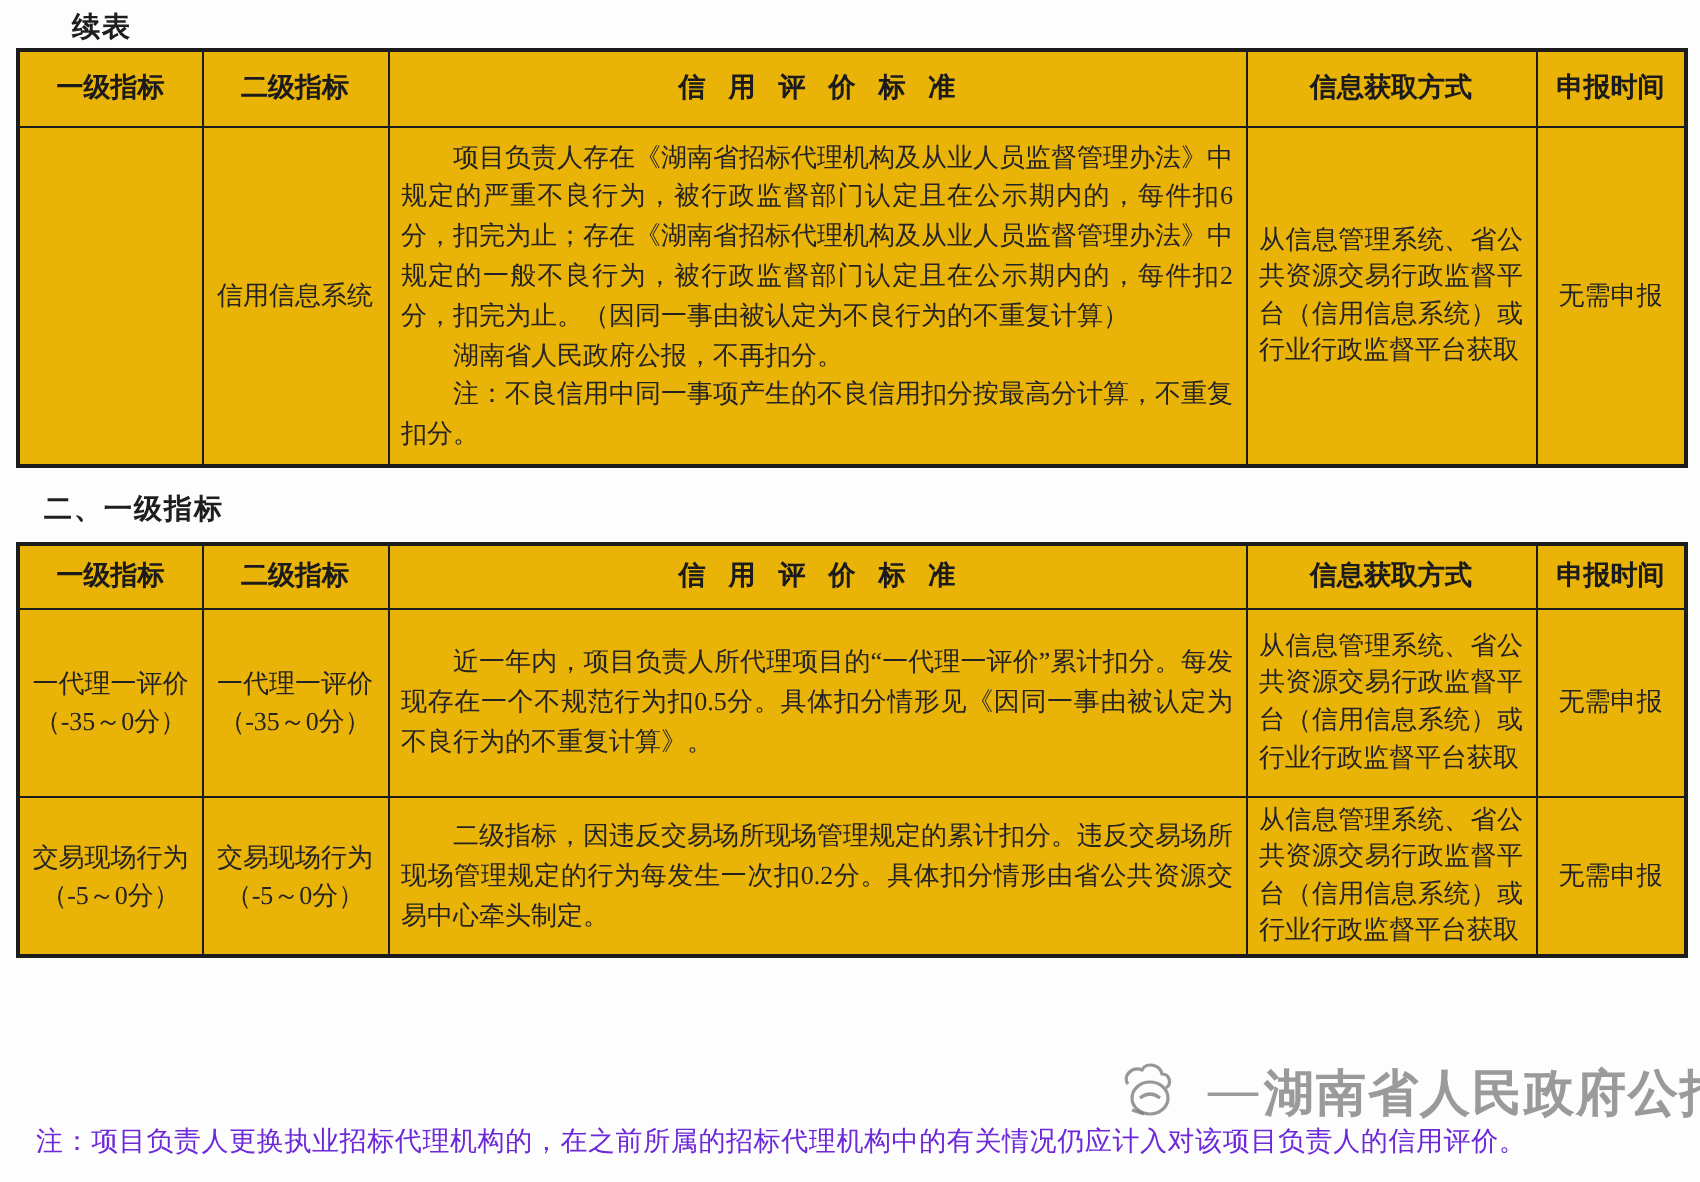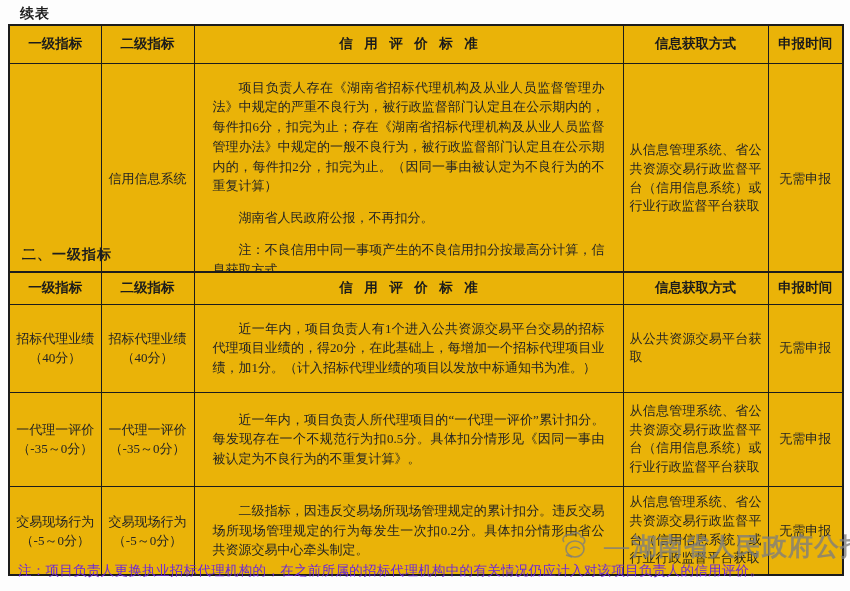--- a/index.html
+++ b/index.html
@@ -36,21 +36,21 @@
     padding:2px 2px;
     color:#1b1b1b;
   }
   th.th-wide span{letter-spacing:0.85em;padding-left:0.85em;}
   td.center{text-align:center;}
   td.criteria{
     text-align:justify;
     padding:4px 8px;
     line-height:19.8px;
   }
-  td.criteria p{margin:12px;text-indent:2em;}
+  td.criteria p{margin:0;text-indent:2em;}
   td.source{
     text-align:justify;
     padding:2px 5px;
     line-height:18.6px;
     margin-left:42px;
   }
   .cell-line{display:block;line-height:19px;}
   .note-line{
     font-size:13.5px;color:#6d28d9;letter-spacing:0.3px;white-space:nowrap;
   }
@@ -62,21 +62,21 @@
     letter-spacing:1px;
     white-space:nowrap;
     pointer-events:none;
   }
   .watermark svg{flex:0 0 auto;}
   .wm-dash{font-size:25px;}
 </style>
 </head>
 <body>
 
-<div class="abs doc-label" style="left:20px;top:5px;">续表</div>
+<div class="abs doc-label" style="left:36px;top:5px;">续表</div>
 
 <table class="grid abs" style="left:8px;top:24px;">
   <colgroup>
     <col style="width:92px">
       <col style="width:93px">
       <col style="width:429px">
     <col style="width:145px">
       <col style="width:75px">
   </colgroup>
   <tbody>
@@ -86,21 +86,21 @@
     <th class="th-wide"><span>信用评价标准</span></th>
     <th>信息获取方式</th>
     <th>申报时间</th>
   </tr>
   <tr style="height:170px">
     <td class="center"></td>
     <td class="center">信用信息系统</td>
     <td class="criteria">
       <p>项目负责人存在《湖南省招标代理机构及从业人员监督管理办法》中规定的严重不良行为，被行政监督部门认定且在公示期内的，每件扣6分，扣完为止；存在《湖南省招标代理机构及从业人员监督管理办法》中规定的一般不良行为，被行政监督部门认定且在公示期内的，每件扣2分，扣完为止。（因同一事由被认定为不良行为的不重复计算）</p>
       <p>湖南省人民政府公报，不再扣分。</p>
-      <p>注：不良信用中同一事项产生的不良信用扣分按最高分计算，信息获取方式。</p>
+      <p>注：不良信用中同一事项产生的不良信用扣分按最高分计算，不重复扣分。</p>
     </td>
     <td class="source">从信息管理系统、省公共资源交易行政监督平台（信用信息系统）或行业行政监督平台获取</td>
     <td class="center">无需申报</td>
   </tr>
 </tbody>
   </table>
 
 <div class="abs doc-label" style="left:22px;top:246px;">二、一级指标</div>
 
 <table class="grid abs" style="left:8px;top:271px;">
@@ -111,35 +111,20 @@
     <col style="width:145px">
       <col style="width:75px">
   </colgroup>
   <tbody>
       <tr style="height:32px">
     <th>一级指标</th>
     <th>二级指标</th>
     <th class="th-wide"><span>信用评价标准</span></th>
     <th>信息获取方式</th>
     <th>申报时间</th>
-  </tr>
-  <tr style="height:68px">
-    <td class="center">
-      <span class="cell-line">招标代理业绩</span>
-      <span class="cell-line">（40分）</span>
-    </td>
-    <td class="center">
-      <span class="cell-line">招标代理业绩</span>
-      <span class="cell-line">（40分）</span>
-    </td>
-    <td class="criteria">
-      <p>近一年内，项目负责人有1个进入公共资源交易平台交易的招标代理项目业绩的，得20分，在此基础上，每增加一个招标代理项目业绩，加1分。（计入招标代理业绩的项目以发放中标通知书为准。）</p>
-    </td>
-    <td class="source">从公共资源交易平台获取</td>
-    <td class="center">无需申报</td>
   </tr>
   <tr style="height:94px">
     <td class="center">
       <span class="cell-line">一代理一评价</span>
       <span class="cell-line">（-35～0分）</span>
     </td>
     <td class="center">
       <span class="cell-line">一代理一评价</span>
       <span class="cell-line">（-35～0分）</span>
     </td>

